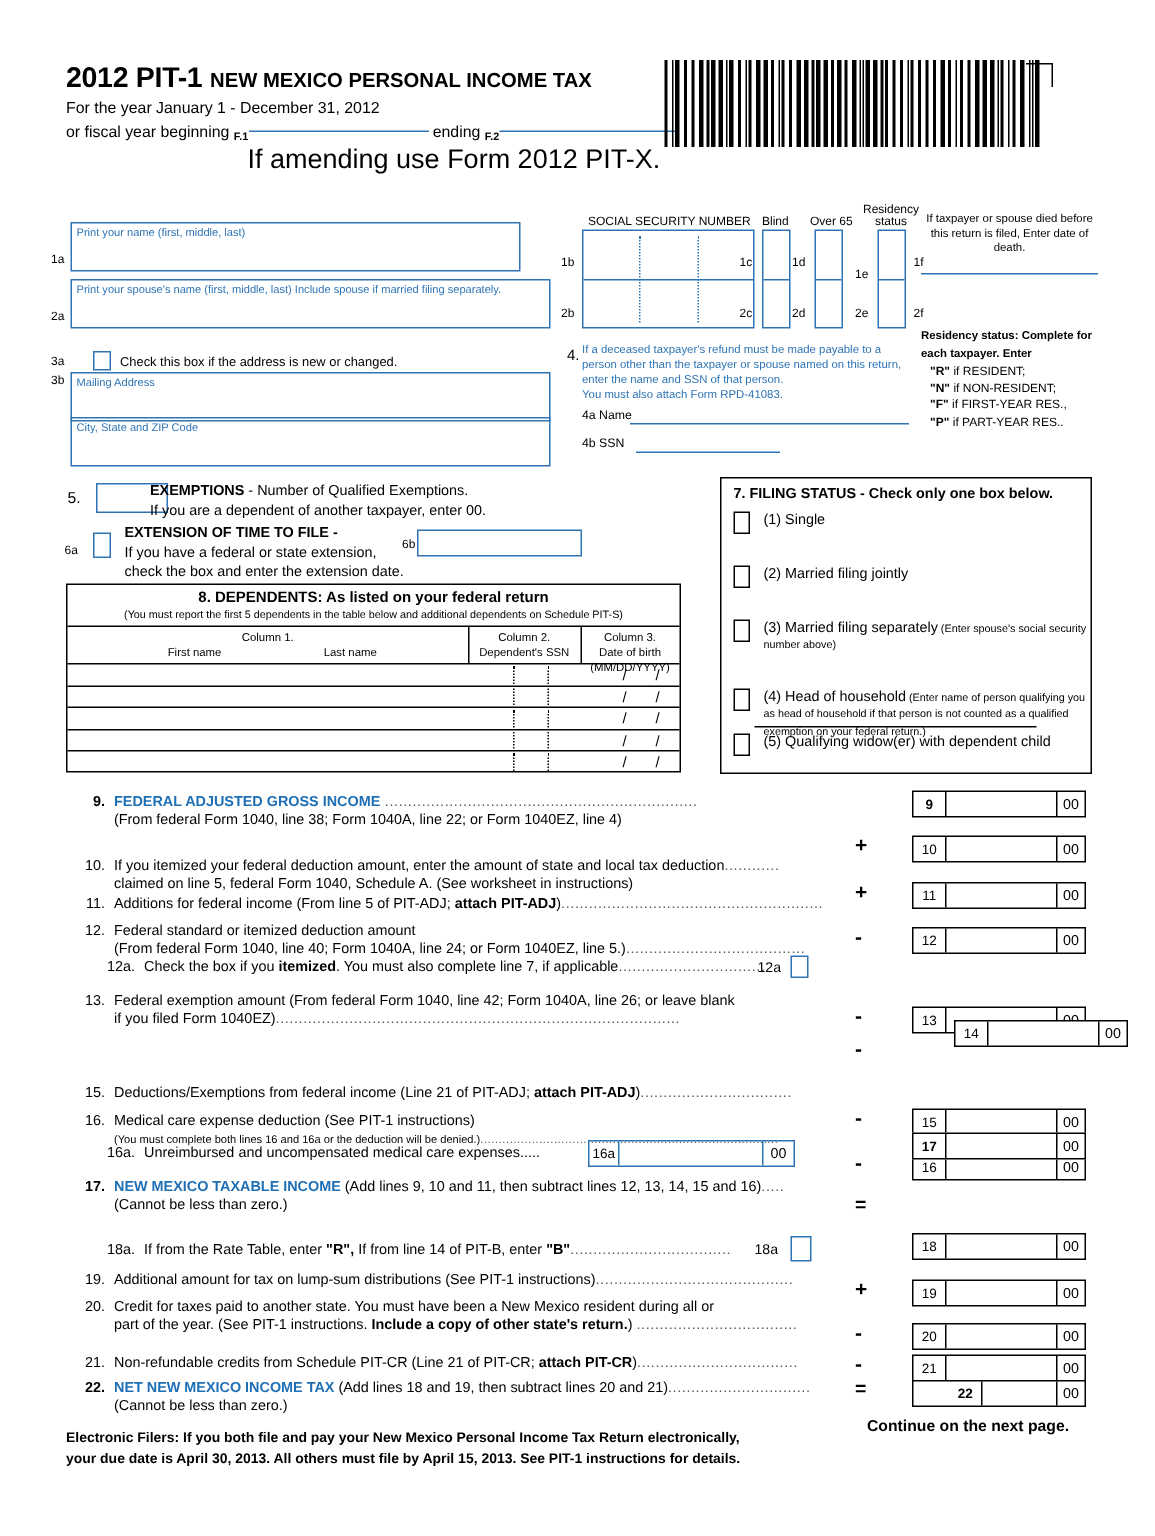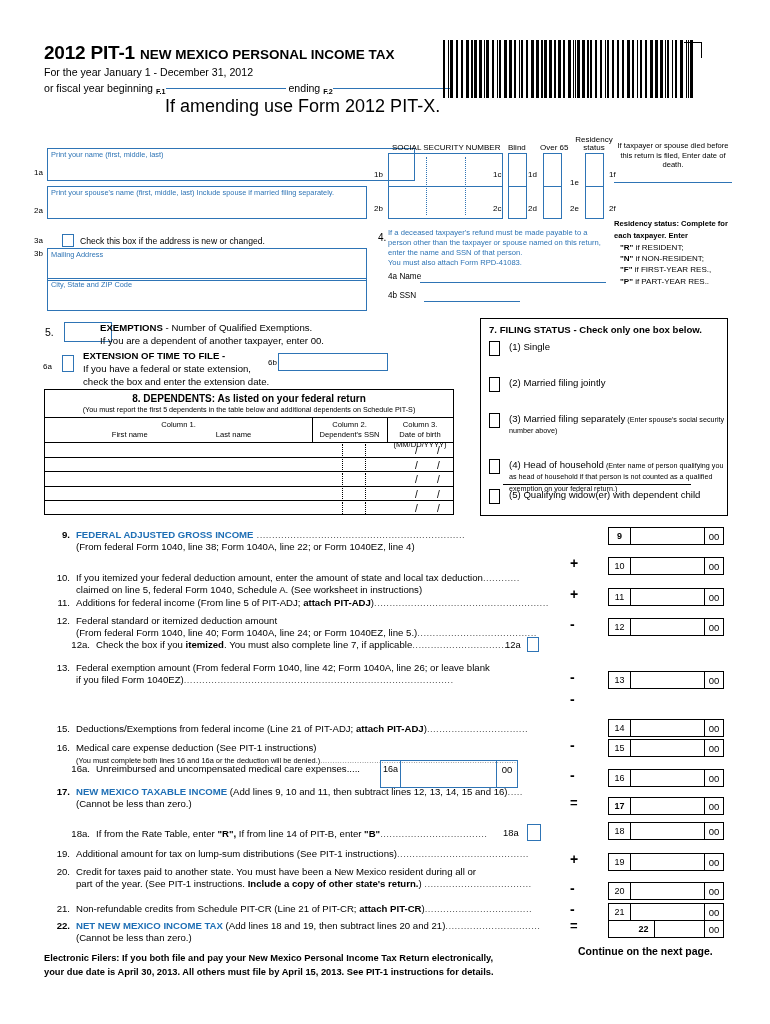--- a/index.html
+++ b/index.html
@@ -29,21 +29,21 @@
   .rule-blue { display:inline-block; border-bottom:1.6px solid #2e74b5; vertical-align:3px; }
   #hdr-amend { left:165px; top:96px; font-size:18px; }
 
   
   #barcode { left:443px; top:40px; width:252px; height:58px; }
   #barcode i { position:absolute; top:0; bottom:0; background:#000; display:block; }
   #regmark { left:684px; top:42px; width:18px; height:16px;
              border-top:1.6px solid #000; border-right:1.6px solid #000; }
 
   
-  #nm1 { left:47px; top:148px; width:368px; height:33px; }
+  #nm1 { left:47px; top:148px; width:300px; height:33px; }
   #nm2 { left:47px; top:186px; width:320px; height:33px; }
   .fldlbl { position:absolute; left:3px; top:1px; font-size:7.4px; color:#2e74b5; }
   .rownum { position:absolute; font-size:8px; }
   #nm1num { left:34px; top:168px; }
   #nm2num { left:34px; top:206px; }
   #chk3a { left:62px; top:234px; width:12px; height:13px; }
   #lbl3a { left:34px; top:236px; font-size:8px; }
   #txt3a { left:80px; top:236px; font-size:8.6px; }
   #lbl3b { left:34px; top:249px; font-size:8px; }
   #addr { left:47px; top:248px; width:320px; height:33px; }
@@ -136,21 +136,21 @@
   .amt .n { position:absolute; left:0; top:0; bottom:0; width:22px; border-right:1.4px solid #000;
             font-size:9px; text-align:center; padding-top:3px; }
   .amt .c { position:absolute; right:0; top:0; bottom:0; width:19px; border-left:1.4px solid #000;
             font-size:9.5px; text-align:center; padding-top:3px; }
   .op { position:absolute; left:570px; font-size:14px; font-weight:bold; }
   .op.eq { font-size:13px; }
 
   
   #box12a { left:527px; top:637px; width:12px; height:15px; }
   #lbl12a { left:505px; top:639px; font-size:9.4px; }
-  #box16a { left:380px; top:760px; width:138px; height:28px; }
+  #box16a { left:392px; top:760px; width:138px; height:18px; }
   #box16a .n { position:absolute; left:0; top:0; bottom:0; width:20px; border-right:1.5px solid #2e74b5;
                font-size:9px; text-align:center; padding-top:3px; }
   #box16a .c { position:absolute; right:0; top:0; bottom:0; width:21px; border-left:1.5px solid #2e74b5;
                font-size:9.5px; text-align:center; padding-top:3px; }
   #box18a { left:527px; top:824px; width:14px; height:17px; }
   #lbl18a { left:503px; top:827px; font-size:9.4px; }
 
   
   #efoot { left:44px; top:952px; width:520px; font-size:9.3px; font-weight:bold; line-height:1.5; }
   #contnext { left:578px; top:945px; font-size:10.5px; font-weight:bold; }
@@ -553,39 +553,39 @@
         <span style="position: absolute; inset: 0px 21px 0px 24px; font-size: 10px; text-align: right; padding: 3px 3px 0px 0px;"></span>
         <span class="c">00</span>
       </div>
       <div class="op" style="top: 616px;">-</div>
       <div class="amt" style="top: 671px;">
         <span class="n">13</span>
         <span style="position: absolute; inset: 0px 21px 0px 24px; font-size: 10px; text-align: right; padding: 3px 3px 0px 0px;"></span>
         <span class="c">00</span>
       </div>
       <div class="op" style="top: 669px;">-</div>
-      <div class="amt" style="top: 719px;">
+      <div class="amt" style="top: 680px; margin-left: 28px;">
         <span class="n">14</span>
         <span style="position: absolute; inset: 0px 21px 0px 24px; font-size: 10px; text-align: right; padding: 3px 3px 0px 0px;"></span>
         <span class="c">00</span>
       </div>
       <div class="op" style="top: 691px;">-</div>
       <div class="amt" style="top: 739px;">
         <span class="n">15</span>
         <span style="position: absolute; inset: 0px 21px 0px 24px; font-size: 10px; text-align: right; padding: 3px 3px 0px 0px;"></span>
         <span class="c">00</span>
       </div>
       <div class="op" style="top: 737px;">-</div>
       <div class="amt" style="top: 769px;">
         <span class="n">16</span>
         <span style="position: absolute; inset: 0px 21px 0px 24px; font-size: 10px; text-align: right; padding: 3px 3px 0px 0px;"></span>
         <span class="c">00</span>
       </div>
       <div class="op" style="top: 767px;">-</div>
-      <div class="amt" style="top: 797px; text-decoration: underline;">
+      <div class="amt" style="top: 755px; text-decoration: underline;">
         <span class="n" style="font-weight: bold;">17</span>
         <span style="position: absolute; inset: 0px 21px 0px 24px; font-size: 10px; text-align: right; padding: 3px 3px 0px 0px;"></span>
         <span class="c">00</span>
       </div>
       <div class="op eq" style="top: 795px;">=</div>
       <div class="amt" style="top: 822px;">
         <span class="n">18</span>
         <span style="position: absolute; inset: 0px 21px 0px 24px; font-size: 10px; text-align: right; padding: 3px 3px 0px 0px;"></span>
         <span class="c">00</span>
       </div>

